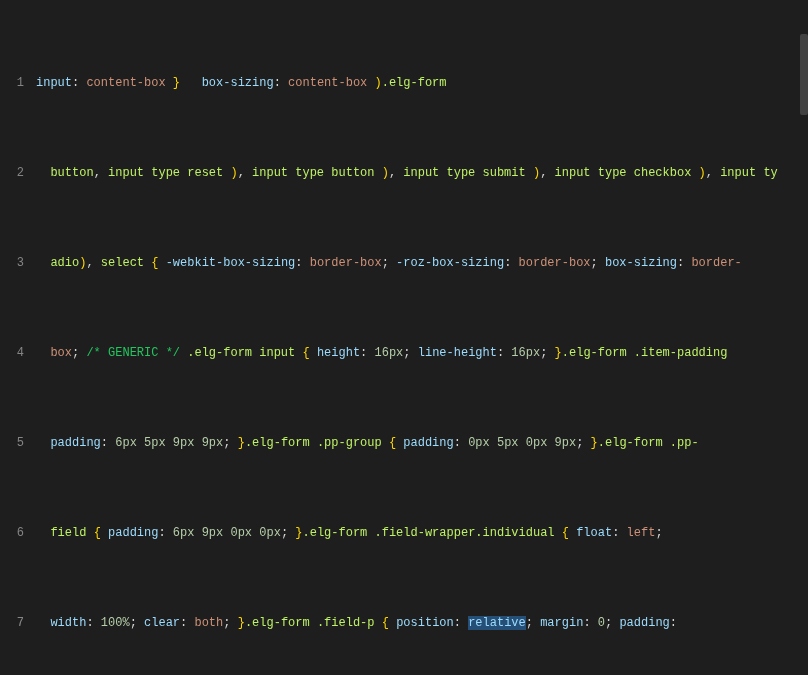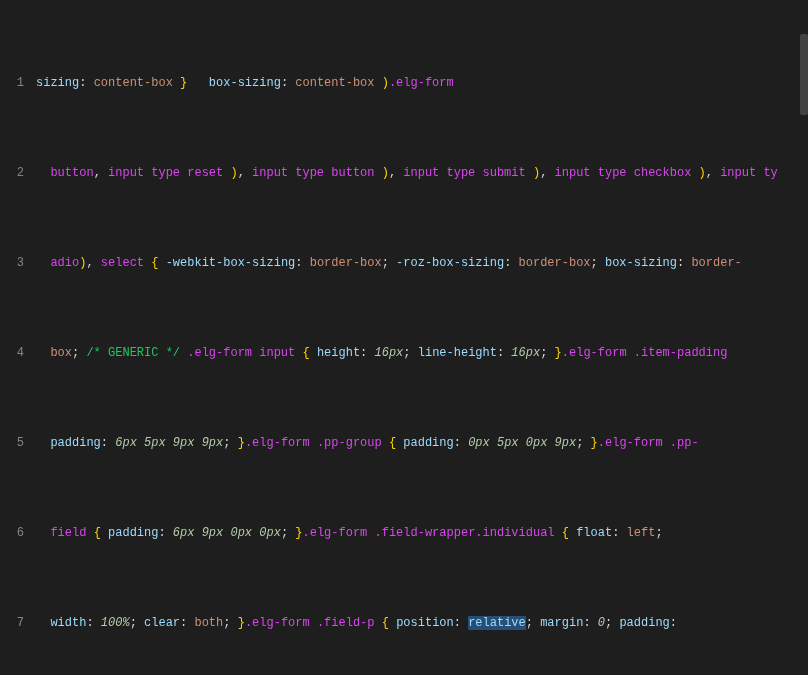--- a/index.html
+++ b/index.html
@@ -49,24 +49,24 @@
       font-size: 12px;
     }
 
     .line-text {
       color: #d4d4d4;
       font-size: 12px;
       flex: 1;
     }
 
     
-    .c-selector { color: #d946ef; }
+    .c-selector { color: #bef264; }
     .c-property { color: #9cdcfe; }
     .c-value { color: #ce9178; }
-    .c-number { color: #b5cea8; font-style: italic; }
+    .c-number { color: #b5cea8; }
     .c-comment { color: #22c55e; }
     .c-bracket { color: #ffd700; }
     .c-colon { color: #d4d4d4; }
     .c-semi { color: #d4d4d4; }
 
     
     .scrollbar {
       position: absolute;
       right: 0;
       top: 0;
@@ -88,21 +88,21 @@
   </style>
 </head>
 <body>
 
 <div class="code-editor">
   <div class="code-content">
 
     
     <div class="line">
       <span class="line-number">1</span>
-      <span class="line-text"><span class="c-property">sizing</span><span class="c-colon">:</span> <span class="c-value">content-box</span> <span class="c-bracket">}</span>   <span class="c-property">box-sizing</span><span class="c-colon">:</span> <span class="c-value">content-box</span> <span class="c-bracket">)</span><span class="c-selector">.elg-form</span></span>
+      <span class="line-text"><span class="c-property">input</span><span class="c-colon">:</span> <span class="c-value">content-box</span> <span class="c-bracket">}</span>   <span class="c-property">box-sizing</span><span class="c-colon">:</span> <span class="c-value">content-box</span> <span class="c-bracket">)</span><span class="c-selector">.elg-form</span></span>
     </div>
 
     
     <div class="line">
       <span class="line-number">2</span>
       <span class="line-text">  <span class="c-selector">button</span>, <span class="c-selector">input type reset</span> <span class="c-bracket">)</span>, <span class="c-selector">input type button</span> <span class="c-bracket">)</span>, <span class="c-selector">input type submit</span> <span class="c-bracket">)</span>, <span class="c-selector">input type checkbox</span> <span class="c-bracket">)</span>, <span class="c-selector">input ty</span></span>
     </div>
 
     
     <div class="line">

